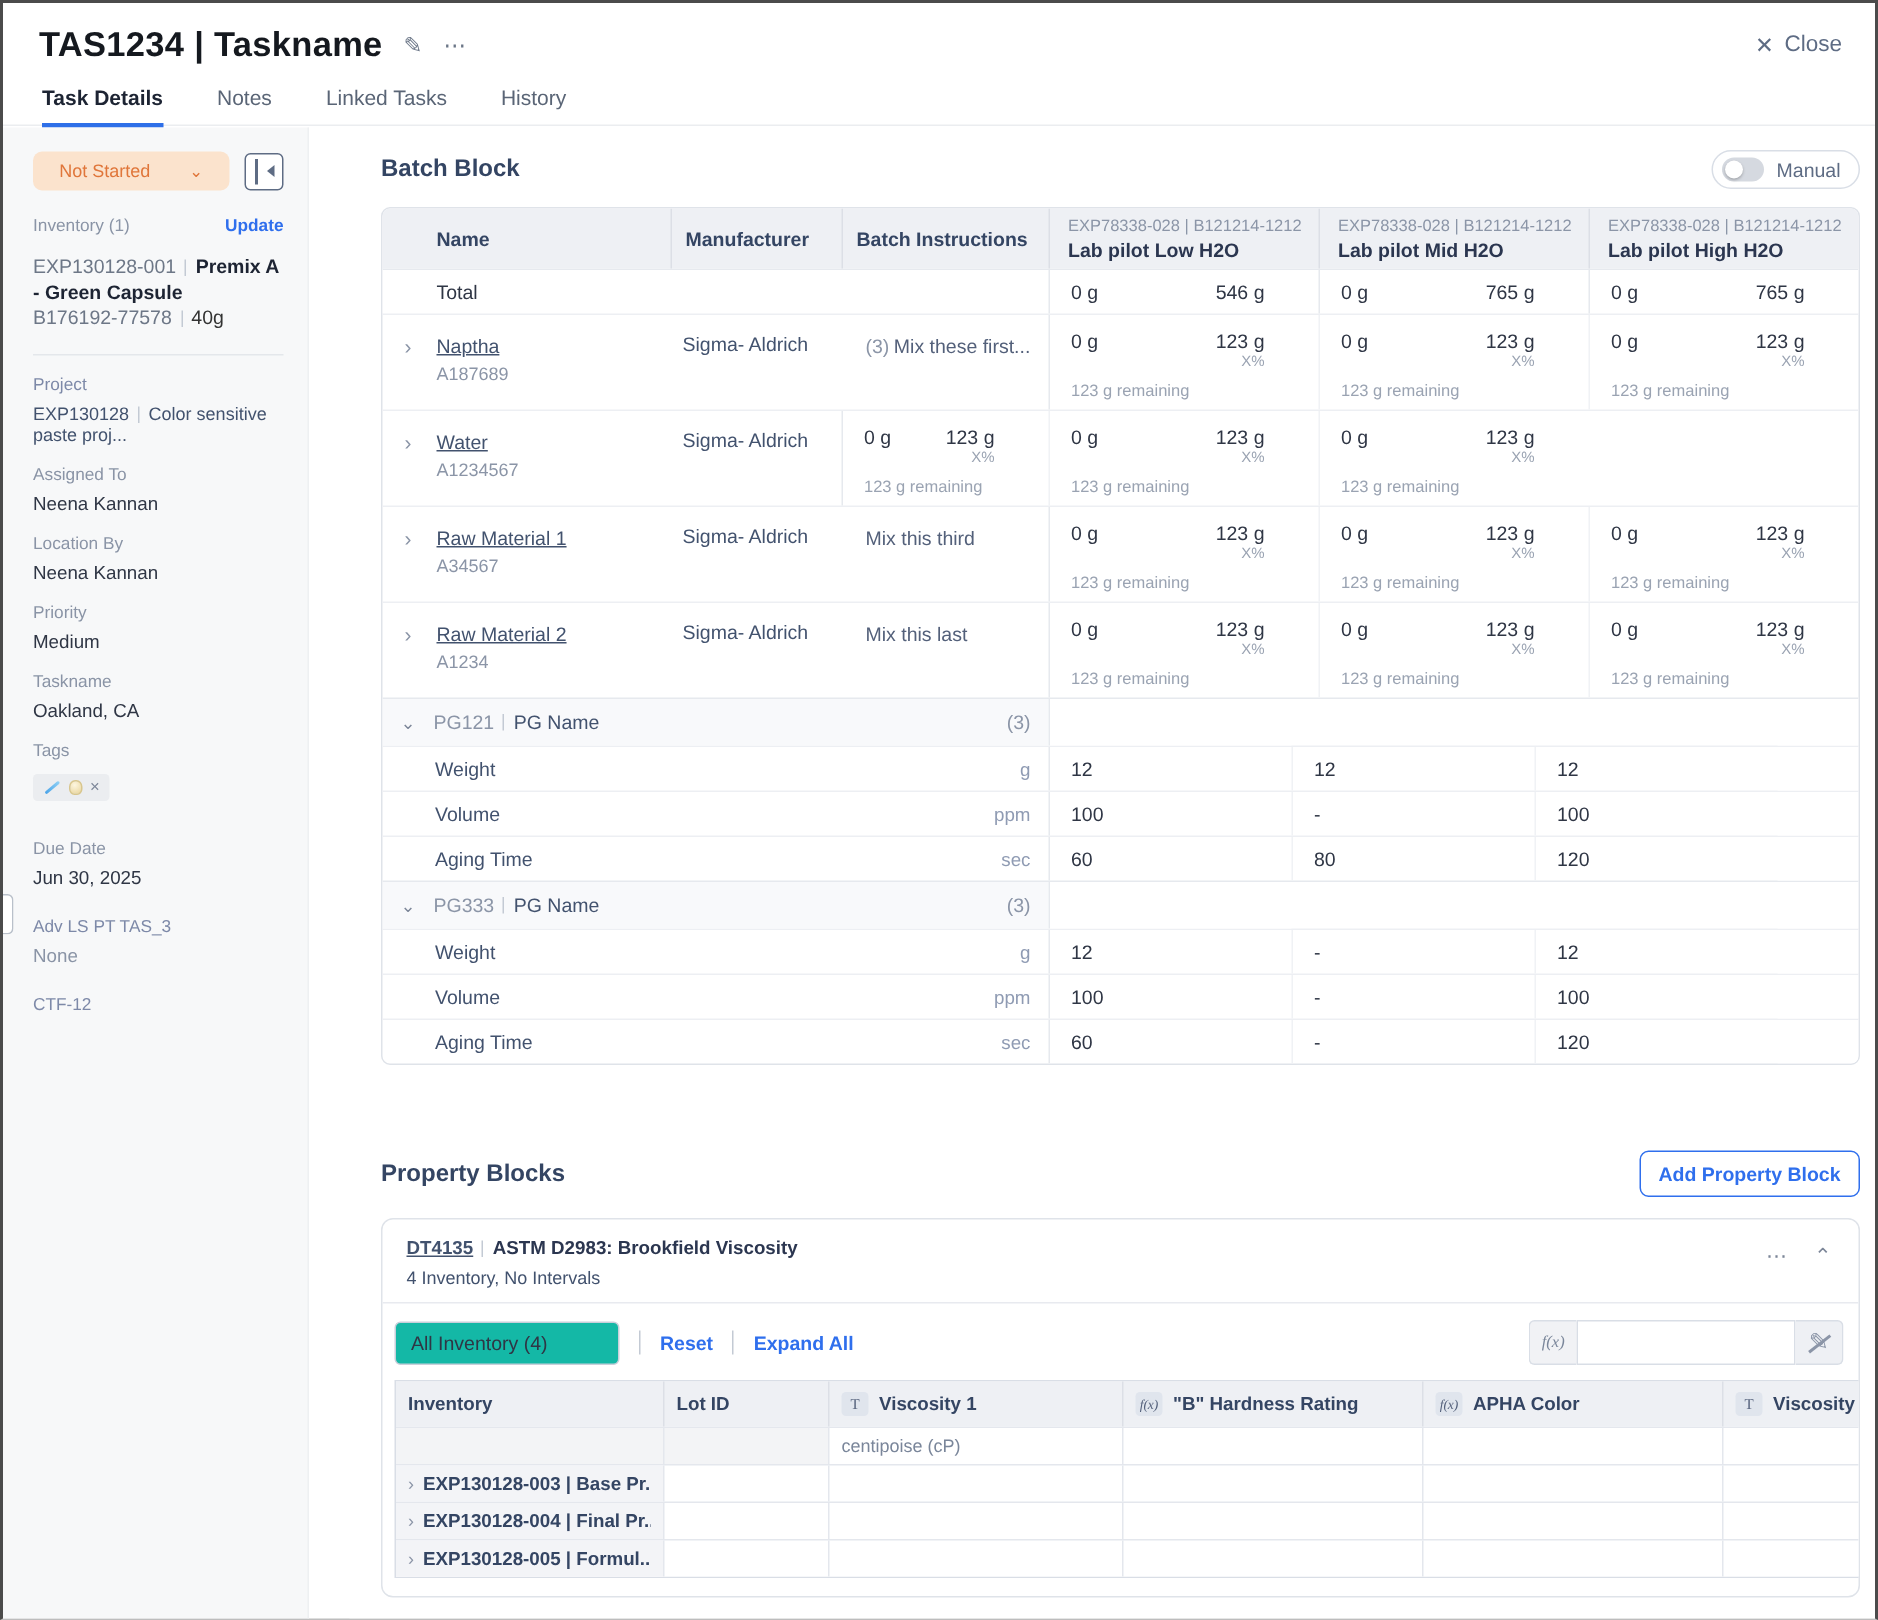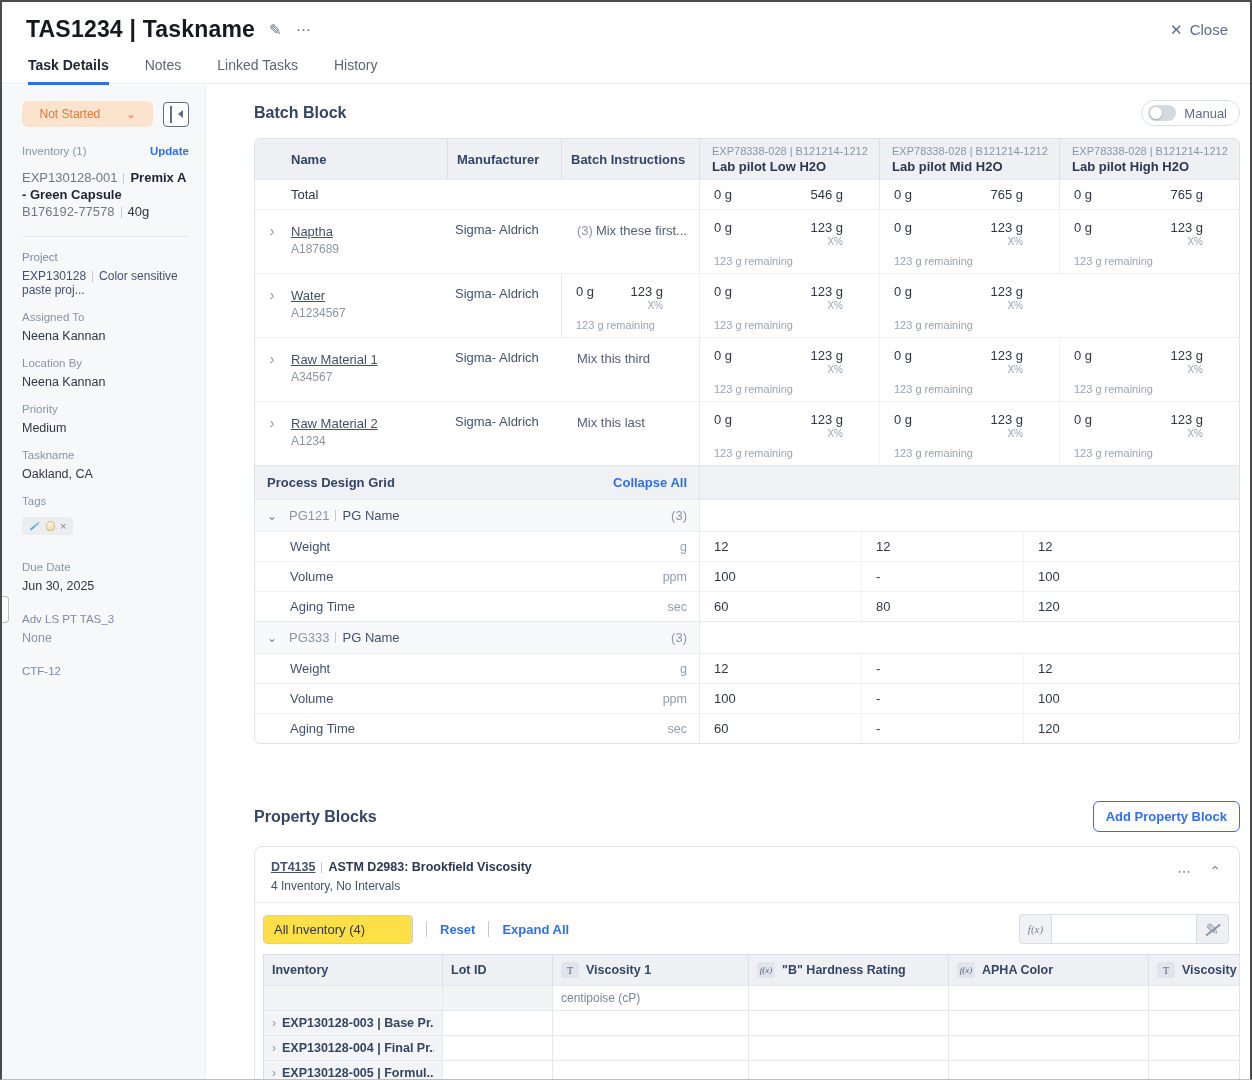--- a/index.html
+++ b/index.html
@@ -114,21 +114,21 @@
   .prop-hdr { display:flex; align-items:center; margin-top:57px; }
   .add-prop-btn { margin-left:auto; border:1.5px solid #2f6fed; border-radius:6px; background:#fff; color:#2f6fed; font-size:13px; font-weight:700; padding:7px 12px; cursor:pointer; }
   .prop-card { margin-top:14px; border:1px solid #dfe3e9; border-radius:8px; overflow:hidden; }
   .prop-card-hdr { display:flex; align-items:flex-start; padding:10px 18px 9px 16px; border-bottom:1px solid #e8eaef; }
   .block-id { font-size:12.5px; font-weight:700; color:#42526e; text-decoration:underline; cursor:pointer; }
   .block-name { font-size:12.5px; font-weight:700; color:#2b3650; }
   .block-sub { font-size:12px; color:#42526e; margin-top:4px; }
   .card-hdr-icons { margin-left:auto; display:flex; align-items:center; gap:18px; color:#7c8698; padding-top:6px; }
   .card-hdr-icons span { cursor:pointer; font-size:14px; }
   .prop-toolbar { display:flex; align-items:center; padding:11px 10px 10px 8px; }
-  .inv-filter { width:150px; border:1px solid #c8cfda; border-radius:4px; background:#fde047; padding:6px 10px; font-size:13px; color:#2f3645; cursor:pointer; }
+  .inv-filter { width:150px; border:1px solid #c8cfda; border-radius:4px; background:#14b8a6; padding:6px 10px; font-size:13px; color:#2f3645; cursor:pointer; }
   .tb-div { width:1px; height:16px; background:#c3cad4; margin:0 13px; }
   .tb-link { font-size:13px; font-weight:700; color:#2f6fed; cursor:pointer; }
   .fx-group { margin-left:auto; display:flex; align-items:stretch; height:30px; }
   .fx-prefix { display:flex; align-items:center; justify-content:center; width:32px; background:#f1f2f5; border:1px solid #d9dee6; border-right:none; border-radius:4px 0 0 4px; color:#7a869a; font-size:11px; font-style:italic; font-family:"Liberation Serif",serif; }
   .fx-input { width:146px; border:1px solid #d9dee6; border-radius:0; background:#fff; font-size:12px; padding:0 8px; color:#333; outline:none; }
   .fx-suffix { display:flex; align-items:center; justify-content:center; width:32px; background:#eef0f4; border:1px solid #d9dee6; border-left:none; border-radius:0 4px 4px 0; color:#8b95a7; position:relative; cursor:pointer; }
   .fx-suffix::after { content:""; position:absolute; left:7px; top:14px; width:18px; height:1.6px; background:#8b95a7; transform:rotate(-38deg); }
 
   .ptable { margin:0 0 12px 8px; width:1030px; border:1px solid #d9dee6; border-bottom:1px solid #d9dee6; }
   .pt-grid { display:grid; grid-template-columns:178px 110px 196px 200px 200px 146px; }
@@ -450,30 +450,20 @@
               <span class="actual">0 g</span>
               <span class="target-wrap">
                 <span class="target">123 g</span>
                 <span class="pct">X%</span>
               </span>
             </div>
             <div class="remaining">123 g remaining</div>
           </div>
       </div>
 
-      <div class="pgrid pdg-header">
-        <div class="label-zone">
-          <span class="pdg-title">Process Design Grid</span>
-          <span class="collapse-all">Collapse All</span>
-        </div>
-        <div class="pdg-right"></div>
-          <div></div>
-          <div></div>
-          <div></div>
-      </div>
 
       <div class="pgrid group-row">
         <div class="label-zone group">
           <span class="gchev">⌄</span>
           <span class="gcode">PG121</span>
             <span class="vbar"></span>
             <span class="gname">PG Name</span>
           <span class="gcount">(3)</span>
         </div>
         <div class="pcell-empty"></div>

